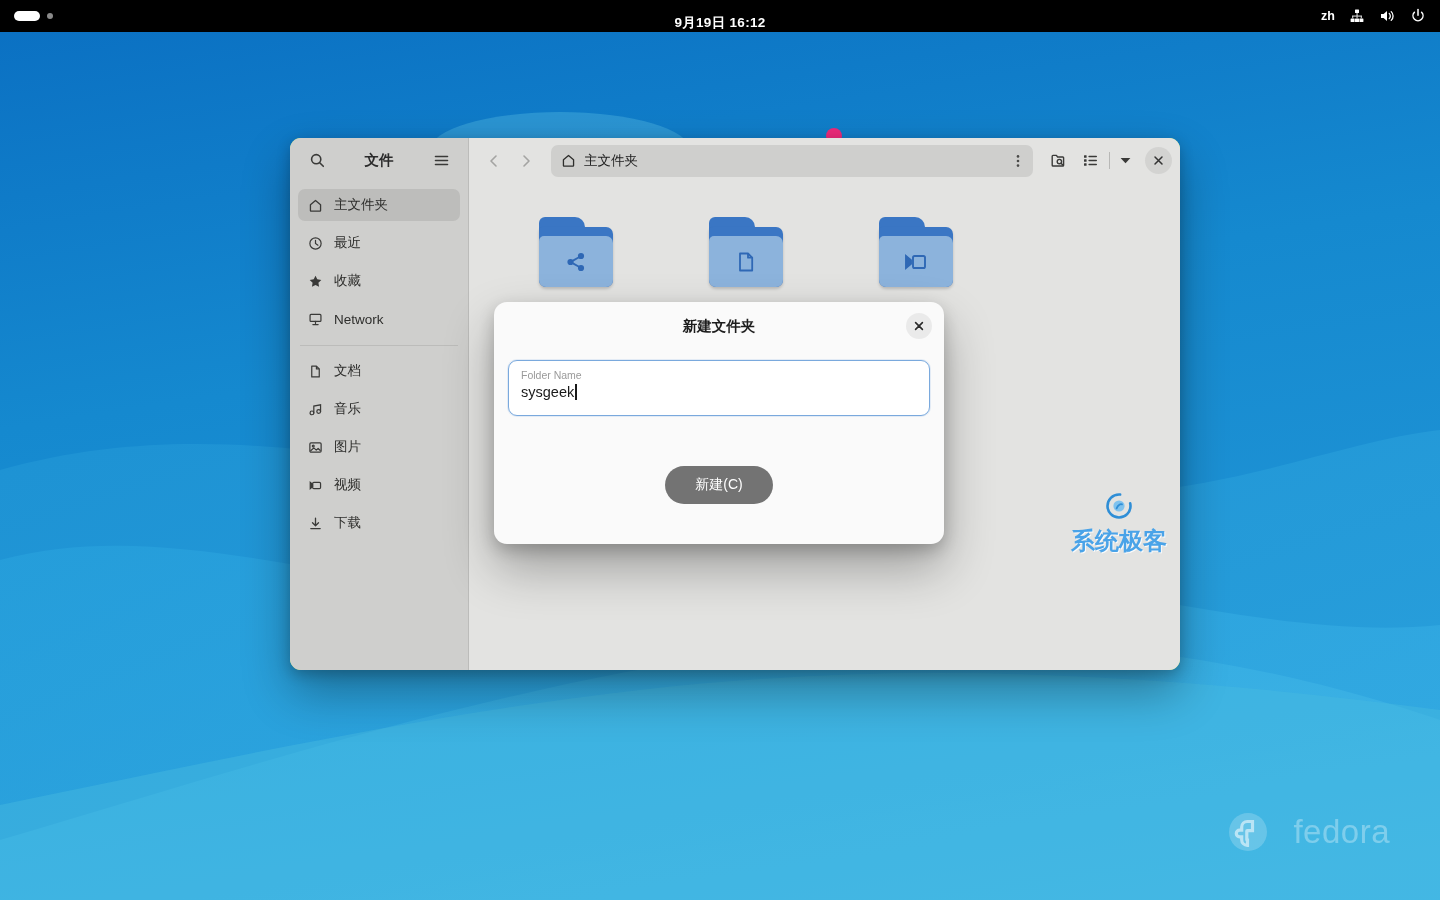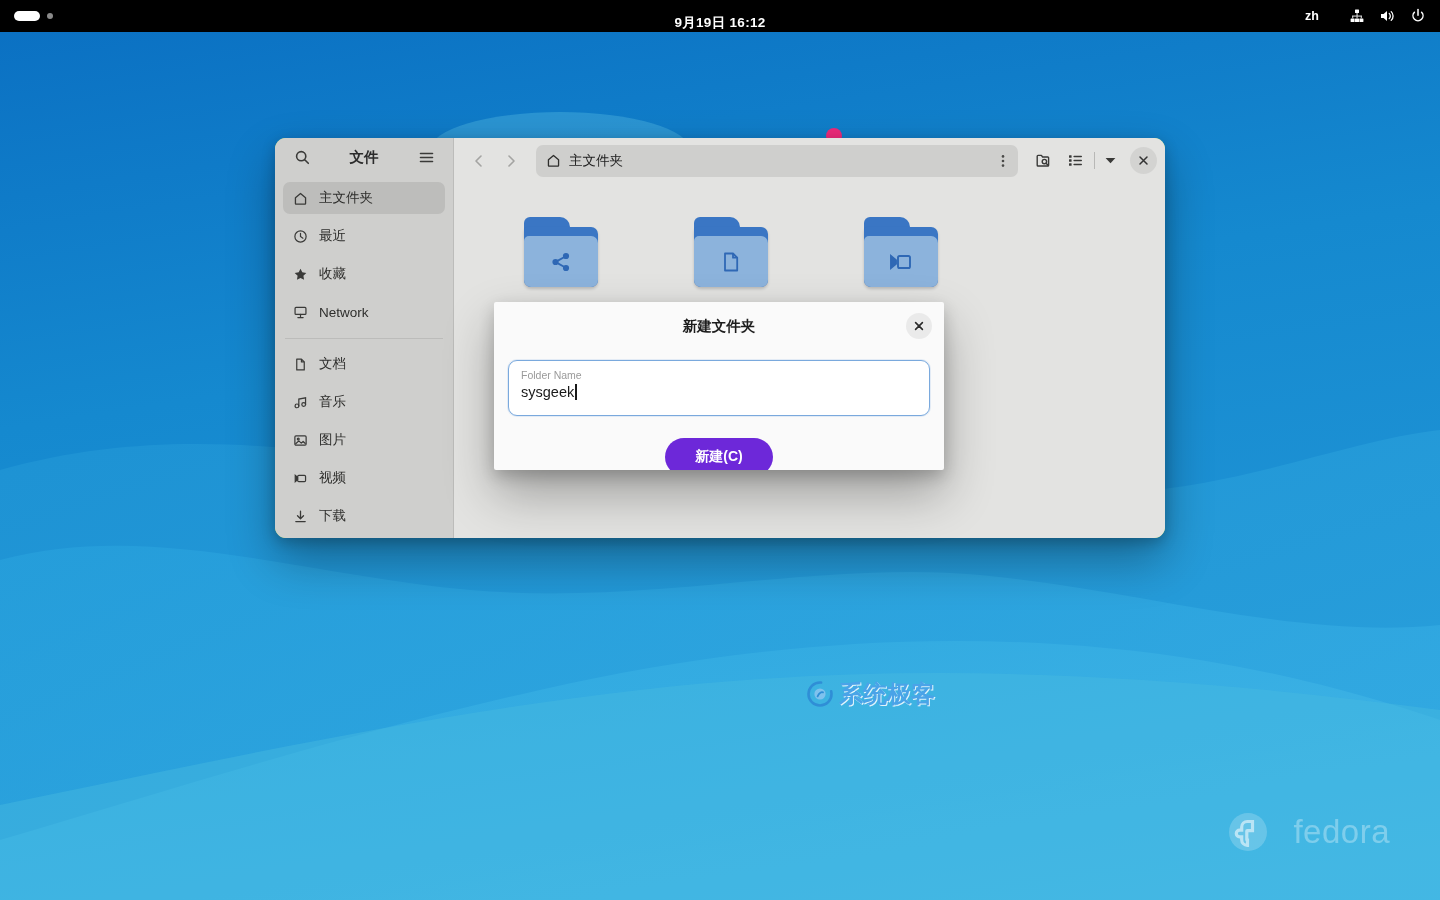--- a/index.html
+++ b/index.html
@@ -24,27 +24,27 @@
   .ws-dot { width: 6px; height: 6px; border-radius: 50%; background: #8a8a8a; }
   .tb-center {
     position: absolute; left: 0; right: 0; top: 0; height: 46px;
     display: flex; align-items: center; justify-content: center;
     font-size: 13.5px; font-weight: 700; letter-spacing: .3px;
   }
   .tb-right {
     margin-left: auto; display: flex; align-items: center; gap: 14px;
     padding-right: 14px; z-index: 2;
   }
-  .tb-right .ime { font-size: 12.5px; font-weight: 600; margin-right: 16px; }
+  .tb-right .ime { font-size: 12.5px; font-weight: 600; }
   .tb-ico { display: flex; align-items: center; }
 
   
   .window {
-    position: absolute; left: 275px; top: 138px;
-    width: 890px; height: 400px;
+    position: absolute; left: 290px; top: 138px;
+    width: 890px; height: 532px;
     border-radius: 11px; overflow: hidden;
     box-shadow: 0 22px 48px rgba(0,0,0,.32), 0 4px 14px rgba(0,0,0,.22);
     display: flex; z-index: 20;
     background: #bef264;
   }
 
   
   .sidebar {
     width: 179px; background: #cfcfcd; flex: 0 0 179px;
     display: flex; flex-direction: column;
@@ -125,22 +125,22 @@
     background: #3a76c4; border-radius: 4px 7px 7px 7px;
     box-shadow: 0 2px 3px rgba(0,0,0,.18);
   }
   .folder .front {
     position: absolute; left: 0; top: 29px; width: 74px; height: 51px;
     background: #8cb3dc; border-radius: 5px 7px 7px 7px;
     display: flex; align-items: center; justify-content: center;
     color: #2f68b5;
   }
   .dialog {
-    position: absolute; left: 494px; top: 302px; width: 450px; height: 168px;
-    background: #fafafa; border-radius: 2px; z-index: 40;
+    position: absolute; left: 494px; top: 302px; width: 450px; height: 242px;
+    background: #fafafa; border-radius: 13px; z-index: 40;
     box-shadow: 0 24px 50px rgba(0,0,0,.30), 0 6px 16px rgba(0,0,0,.20);
     overflow: hidden;
   }
   .dlg-head { height: 48px; position: relative; display: flex; align-items: center; justify-content: center; }
   .dlg-title { font-size: 14.5px; font-weight: 700; color: #1d1d1d; }
   .dlg-close {
     position: absolute; right: 12px; top: 11px;
     width: 26px; height: 26px; border-radius: 50%; background: #eaeaea;
     display: flex; align-items: center; justify-content: center; color: #2b2b2b;
   }
@@ -151,23 +151,24 @@
     box-shadow: 0 0 0 1px rgba(122,169,221,.18);
   }
   .field .flabel { font-size: 10.5px; color: #9a9a9a; line-height: 14px; }
   .field .fvalue { font-size: 14.5px; color: #1a1a1a; line-height: 21px; position: relative; display: inline-block; }
   .caret {
     display: inline-block; width: 1.4px; height: 16px; background: #1a1a1a;
     vertical-align: -3px; margin-left: 1px;
   }
   .dlg-actions { display: flex; justify-content: center; margin-top: 22px; }
   .primary-btn {
-    background: #6d28d9; color: #fff; border: none; border-radius: 22px;
-    height: 38px; padding: 0 30px; font-size: 14px; font-weight: 700;
+    background: #737373; color: #fff; border: none; border-radius: 22px;
+    height: 38px; padding: 0 30px; font-size: 14px; font-weight: 400;
     font-family: "Liberation Sans", sans-serif;
+    margin-top: 28px;
   }
   .watermark {
     position: absolute; right: 8px; bottom: 4px;
     display: flex; align-items: center; gap: 5px;
     font-size: 24px; font-weight: 800; color: #4aa3e8;
     text-shadow: 1px 1px 0 rgba(255,255,255,.85);
     font-family: "DejaVu Sans", sans-serif;
   }
 
   
@@ -523,20 +524,20 @@
         <span class="fvalue">sysgeek</span><span class="caret"></span>
       </div>
     </div>
 
     <div class="dlg-actions">
       <button class="primary-btn">新建(C)</button>
     </div>
   </div>
 </div>
 
-<div class="watermark" style="position:absolute; left:806px; top:492px; z-index:45;">
+<div class="watermark" style="position:absolute; left:806px; top:492px; z-index:45;flex-direction:column;">
   <svg width="28" height="28" viewBox="0 0 28 28">
     <circle cx="14" cy="14" r="11.5" fill="none" stroke="#2f8ed6" stroke-width="2.6" stroke-dasharray="55 14" stroke-linecap="round"></circle>
     <circle cx="14" cy="14" r="5.6" fill="#7fc2ee"></circle>
     <path d="M11.6 16.4c1.6-4 4-4.6 5.4-4" stroke="#2f8ed6" stroke-width="1.8" fill="none" stroke-linecap="round"></path>
   </svg>
   <span>系统极客</span>
 </div>
 
 </body></html>

